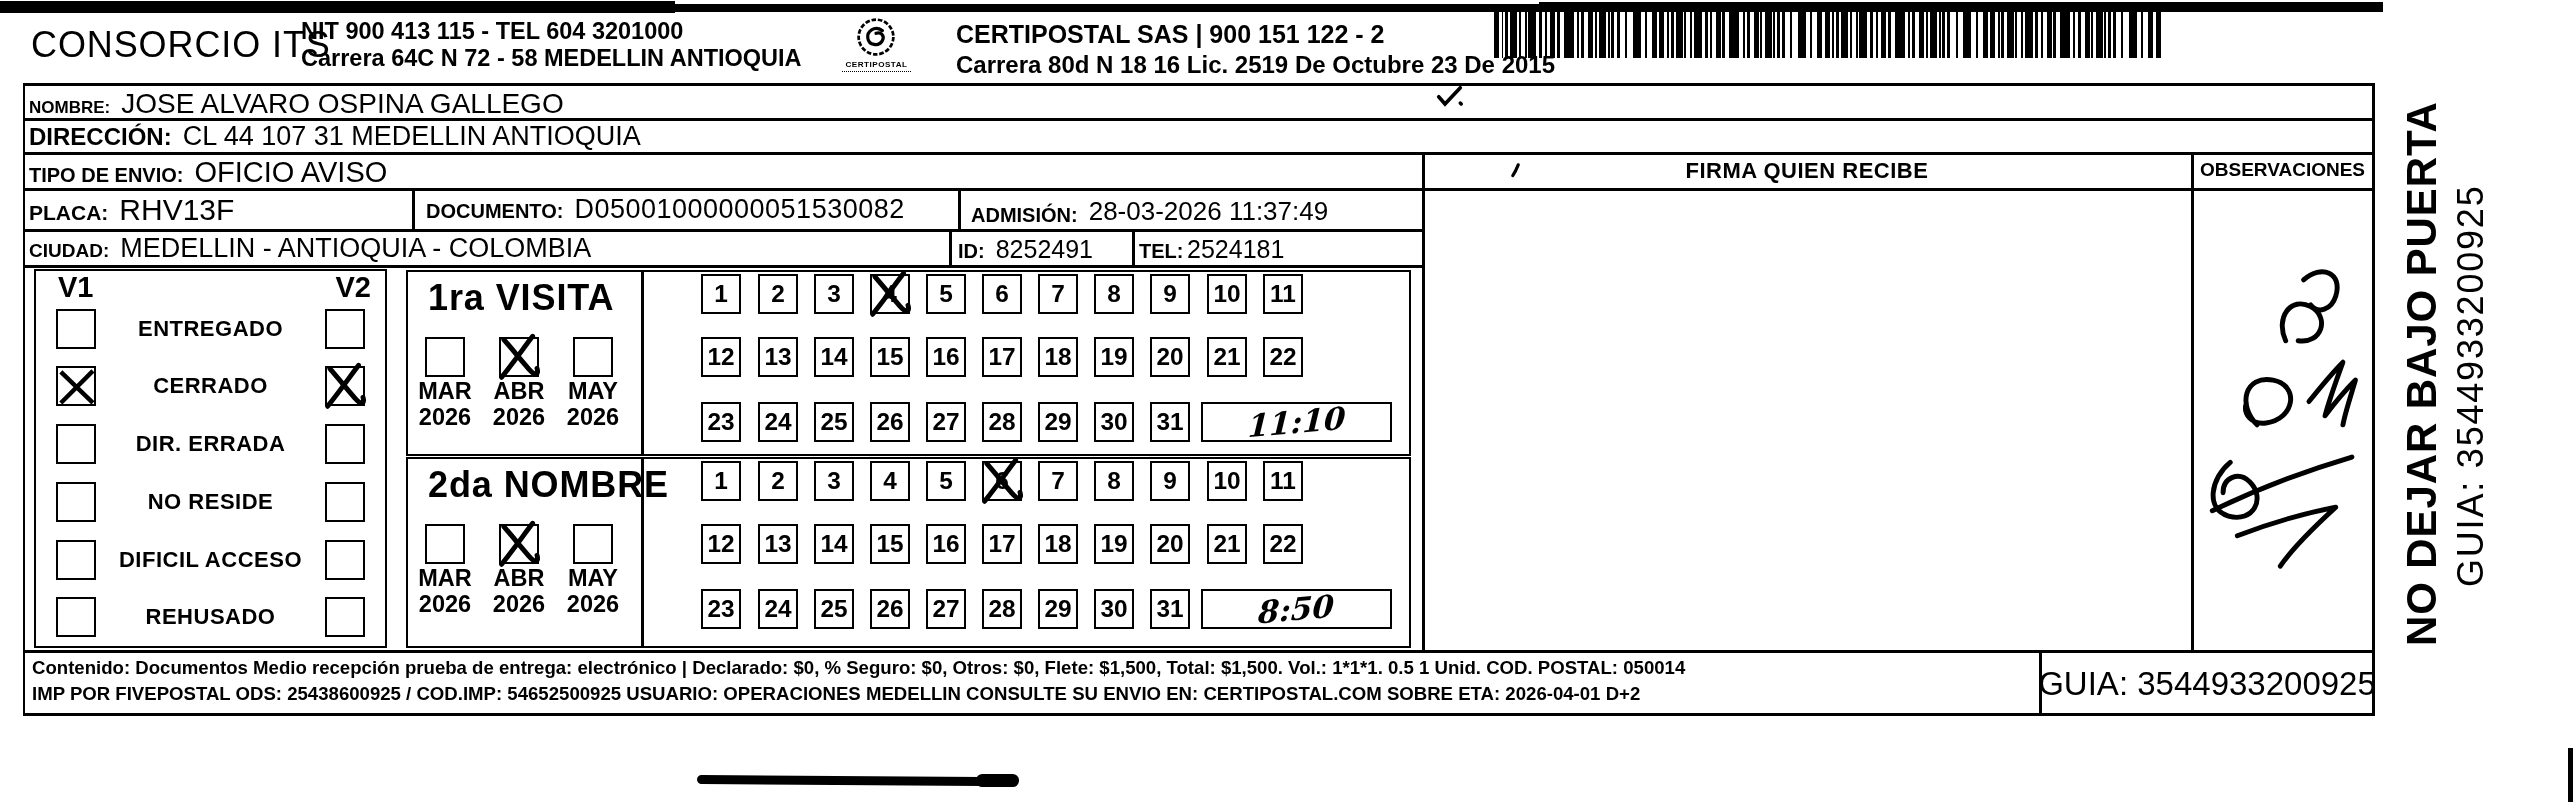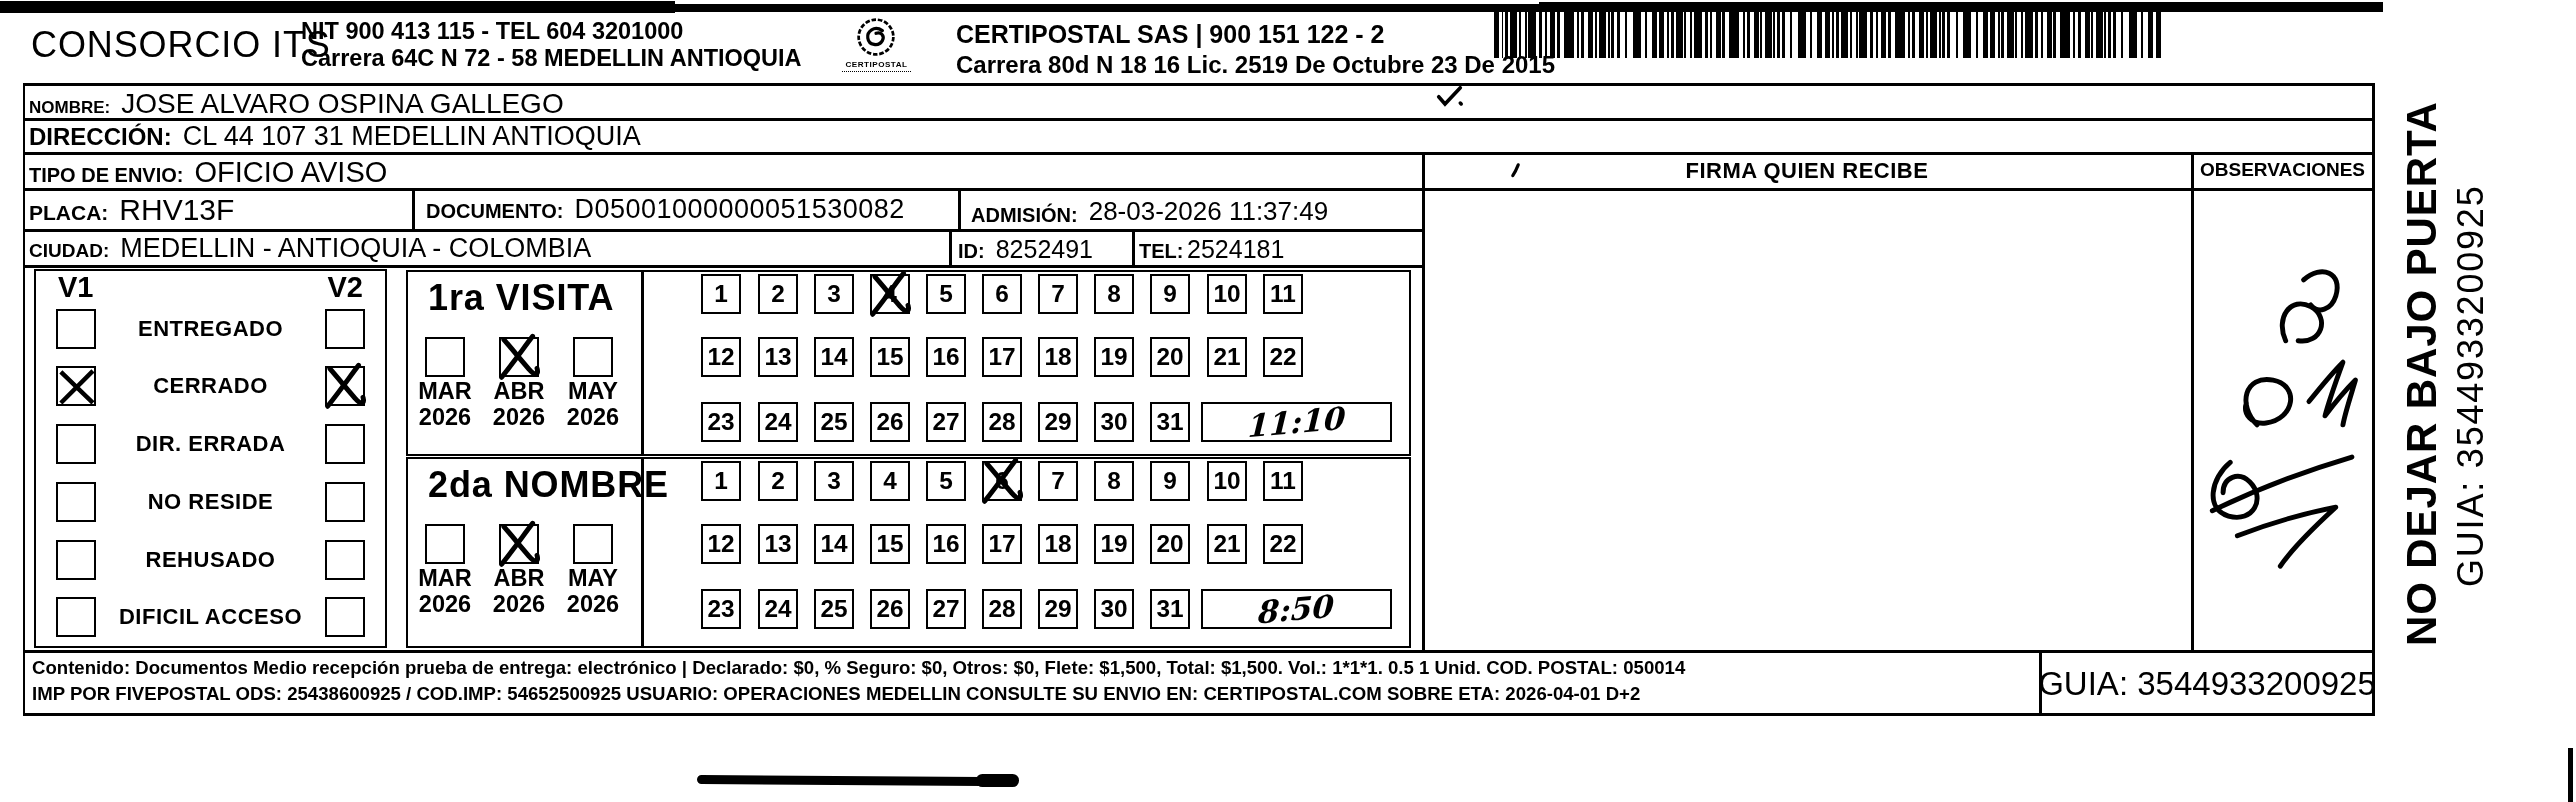--- a/index.html
+++ b/index.html
@@ -251,21 +251,21 @@
   <svg class="chk" style="left:1436px;top:85px;width:27px;height:23.5px;" viewBox="0 0 30 26">
     <path d="M3 13 L10 21 L27 3" stroke-width="4"></path>
     <path d="M27 20 l1 1" stroke-width="4"></path>
   </svg>
   <svg class="chk" style="left:1510px;top:163px;width:11px;height:14.5px;" viewBox="0 0 12 16">
     <path d="M9 2 C7 7 5 11 3 14" stroke-width="3.5"></path>
   </svg>
 
   <div class="vbox">
     <span class="vhead" style="left:22px;">V1</span>
-    <span class="vhead" style="right:22px;">V2</span>
+    <span class="vhead" style="right:14px;">V2</span>
     <div class="status-rows">
         <div class="status-row">
           <span class="cb"></span>
           <span class="status-label">ENTREGADO</span>
           <span class="cb"></span>
         </div>
         <div class="status-row">
           <span class="cb">
             <svg class="mark" viewBox="0 0 44 44">
               <path d="M8 9 L37 37 M37 8 L8 37" stroke-width="4.2"></path>
@@ -284,26 +284,26 @@
           <span class="status-label">DIR. ERRADA</span>
           <span class="cb"></span>
         </div>
         <div class="status-row">
           <span class="cb"></span>
           <span class="status-label">NO RESIDE</span>
           <span class="cb"></span>
         </div>
         <div class="status-row">
           <span class="cb"></span>
+          <span class="status-label">DIFICIL ACCESO</span>
+          <span class="cb"></span>
+        </div>
+        <div class="status-row">
+          <span class="cb"></span>
           <span class="status-label">REHUSADO</span>
-          <span class="cb"></span>
-        </div>
-        <div class="status-row">
-          <span class="cb"></span>
-          <span class="status-label">DIFICIL ACCESO</span>
           <span class="cb"></span>
         </div>
       </div>
   </div>
 
   <div class="visita" style="top:270px;height:182px;">
     <div class="vtitle">1ra VISITA</div>
     <div class="months">
         <div class="month">
           <span class="cb"></span>

